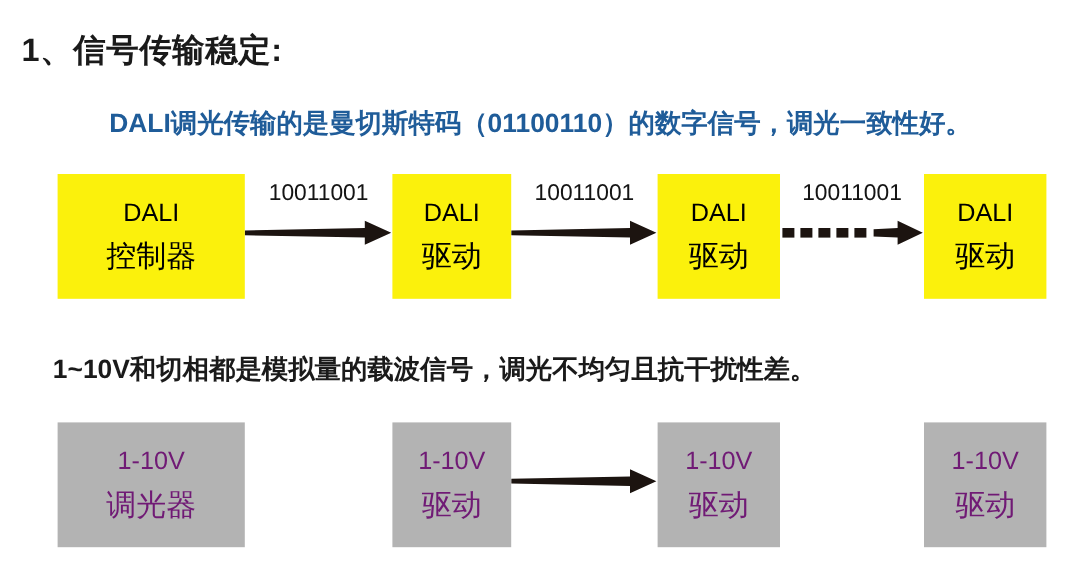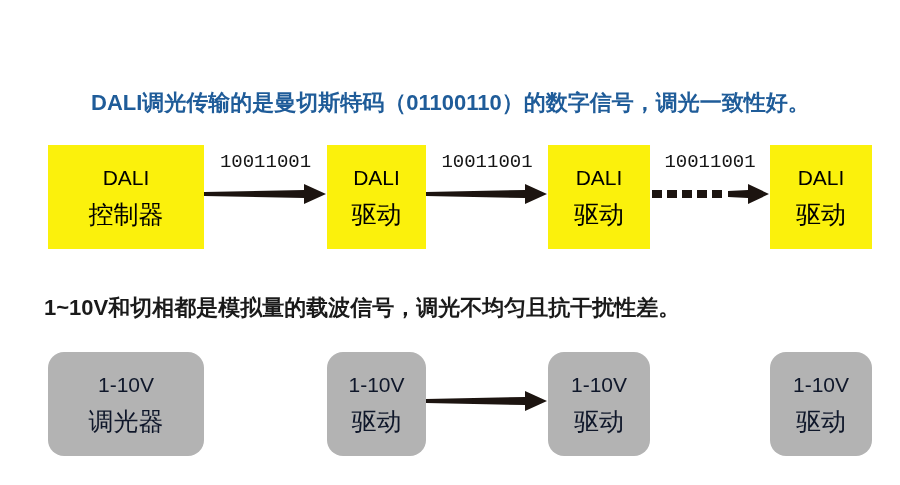--- a/index.html
+++ b/index.html
@@ -85,36 +85,34 @@
     font-size: 25px;
     font-weight: 400;
     white-space: nowrap;
   }
   .node.yellow {
     background: #fbf10c;
     color: #000000;
   }
   .node.gray {
     background: #b3b3b3;
-    color: #0f172a;
-    border-radius: 16px;
+    color: #701a75;
   }
 
   
   .node.n0 { left: 48px;  width: 156px; }
   .node.n1 { left: 327px; width: 99px;  }
   .node.n2 { left: 548px; width: 102px; }
   .node.n3 { left: 770px; width: 102px; }
 
   
   .conn {
     position: absolute;
     top: 0;
     height: 96px;
-    font-family: Liberation Mono, monospace;
   }
   .conn.c0 { left: 204px; width: 123px; }
   .conn.c1 { left: 426px; width: 122px; }
   .conn.c2 { left: 650px; width: 120px; }
 
   .conn .conn-label {
     position: absolute;
     top: 6px;
     left: 0;
     width: 100%;
@@ -134,20 +132,21 @@
   .conn svg { display: block; }
 
   
   .node, .subhead, .heading, .conn-label { -webkit-font-smoothing: antialiased; }
 </style>
 </head>
 <body>
 
 <div class="slide">
 
+  <div class="heading">1、信号传输稳定:</div>
 
   <div class="subhead blue">DALI调光传输的是曼切斯特码（01100110）的数字信号，调光一致性好。</div>
 
   <div class="flow-row row-dali">
 
     <div class="node yellow n0">
       <div class="l1">DALI</div>
       <div class="l2">控制器</div>
     </div>
 

